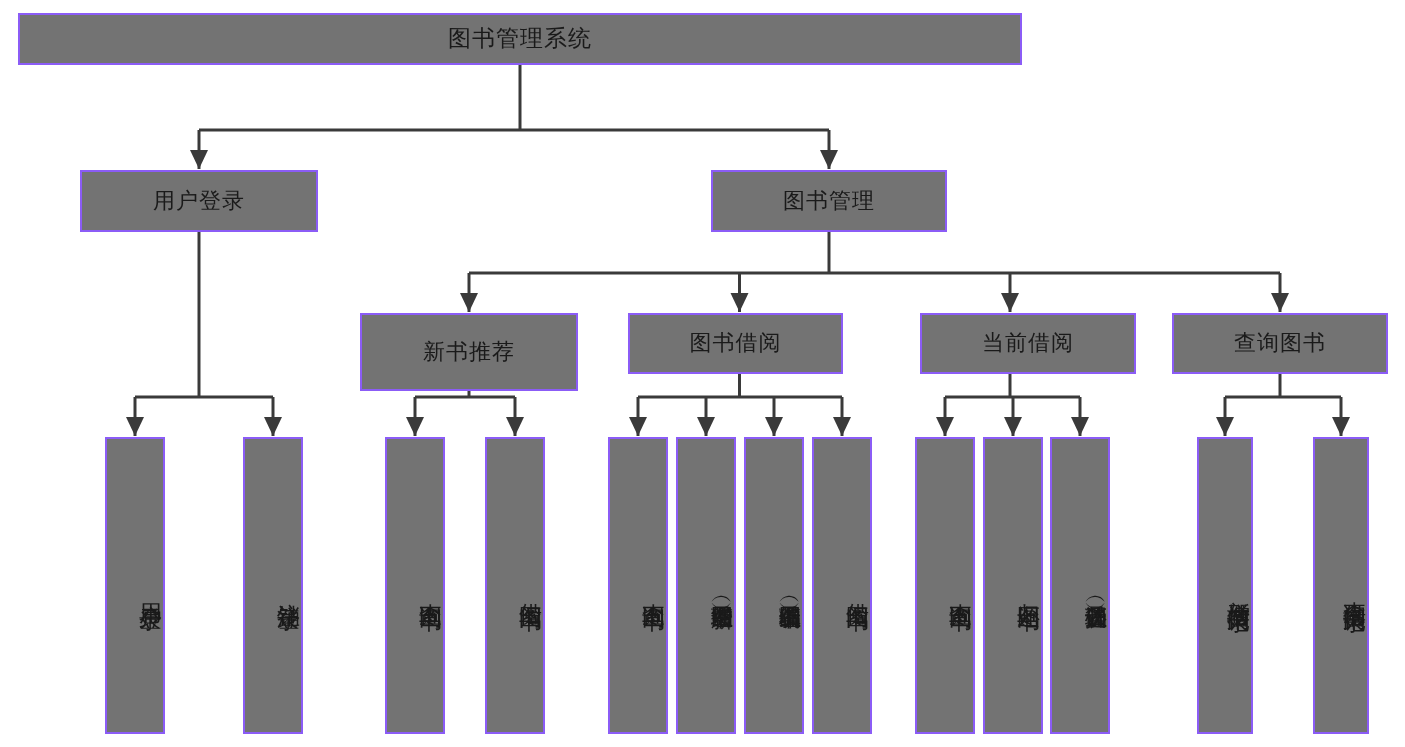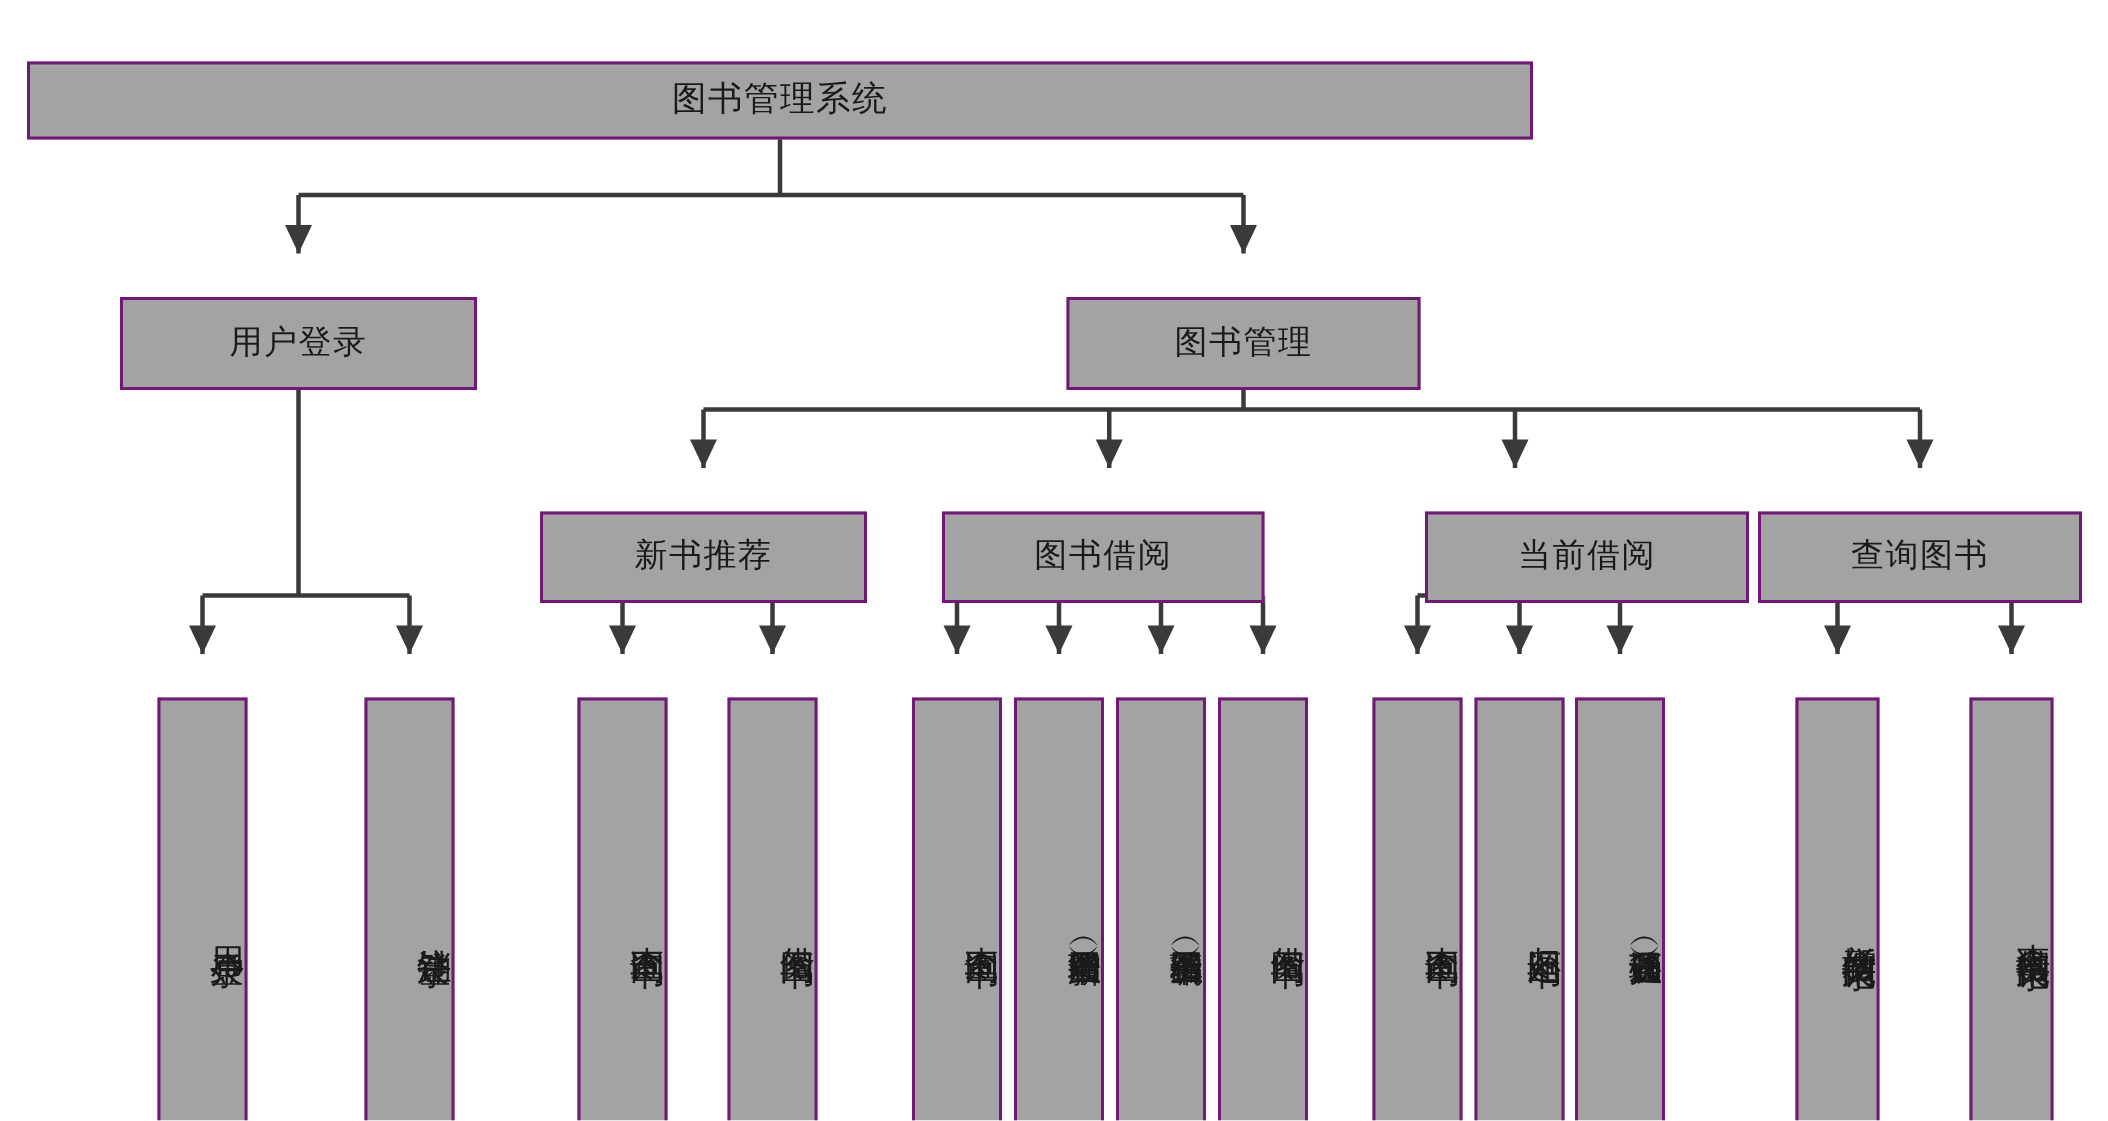--- a/index.html
+++ b/index.html
@@ -21,27 +21,26 @@
     position: absolute;
     left: 0;
     top: 0;
     width: 1405px;
     height: 747px;
     pointer-events: none;
   }
   .node {
     position: absolute;
     box-sizing: border-box;
-    border: 2px solid #701a75;
-    background: #a3a3a3;
+    border: 2px solid #8b5cf6;
+    background: #737373;
     display: flex;
     align-items: center;
     justify-content: center;
     color: #1a1a1a;
-    margin-top: 28px;
   }
   .node-h {
     font-size: 22px;
     line-height: 1.2;
     letter-spacing: 1px;
     white-space: nowrap;
   }
   .node-root {
     font-size: 23px;
   }
@@ -131,27 +130,27 @@
   <div id="nodes">
       <div class="node node-h node-root" style="left: 18px; top: 13px; width: 1004px; height: 52px;">
         <span>图书管理系统</span>
       </div>
       <div class="node node-h" style="left: 80px; top: 170px; width: 238px; height: 62px;">
         <span>用户登录</span>
       </div>
       <div class="node node-h" style="left: 711px; top: 170px; width: 236px; height: 62px; text-align: center;">
         <span>图书管理</span>
       </div>
-      <div class="node node-h" style="left: 360px; top: 313px; width: 218px; height: 61px;">
+      <div class="node node-h" style="left: 360px; top: 313px; width: 218px; height: 78px;">
         <span>新书推荐</span>
       </div>
       <div class="node node-h" style="left: 628px; top: 313px; width: 215px; height: 61px;">
         <span>图书借阅</span>
       </div>
-      <div class="node node-h" style="left: 950px; top: 313px; width: 216px; height: 61px;">
+      <div class="node node-h" style="left: 920px; top: 313px; width: 216px; height: 61px;">
         <span>当前借阅</span>
       </div>
       <div class="node node-h" style="left: 1172px; top: 313px; width: 216px; height: 61px;">
         <span>查询图书</span>
       </div>
       <div class="node node-v" style="left: 105px; top: 437px; width: 60px; height: 297px;">
         <span>用户登录</span>
       </div>
       <div class="node node-v" style="left: 243px; top: 437px; width: 60px; height: 297px;">
         <span>注销登录</span>

